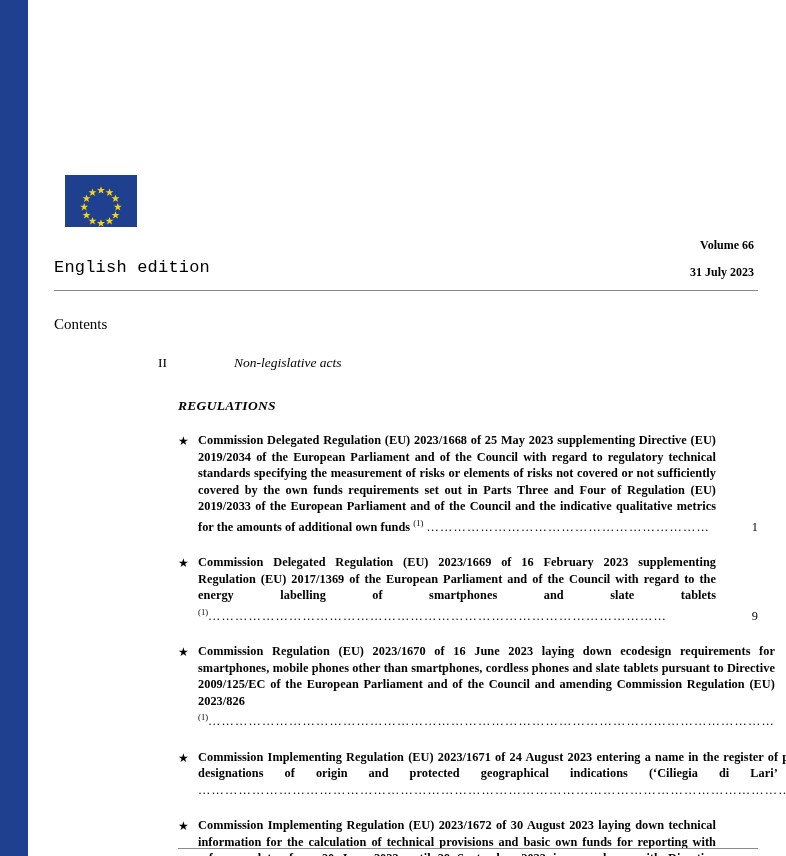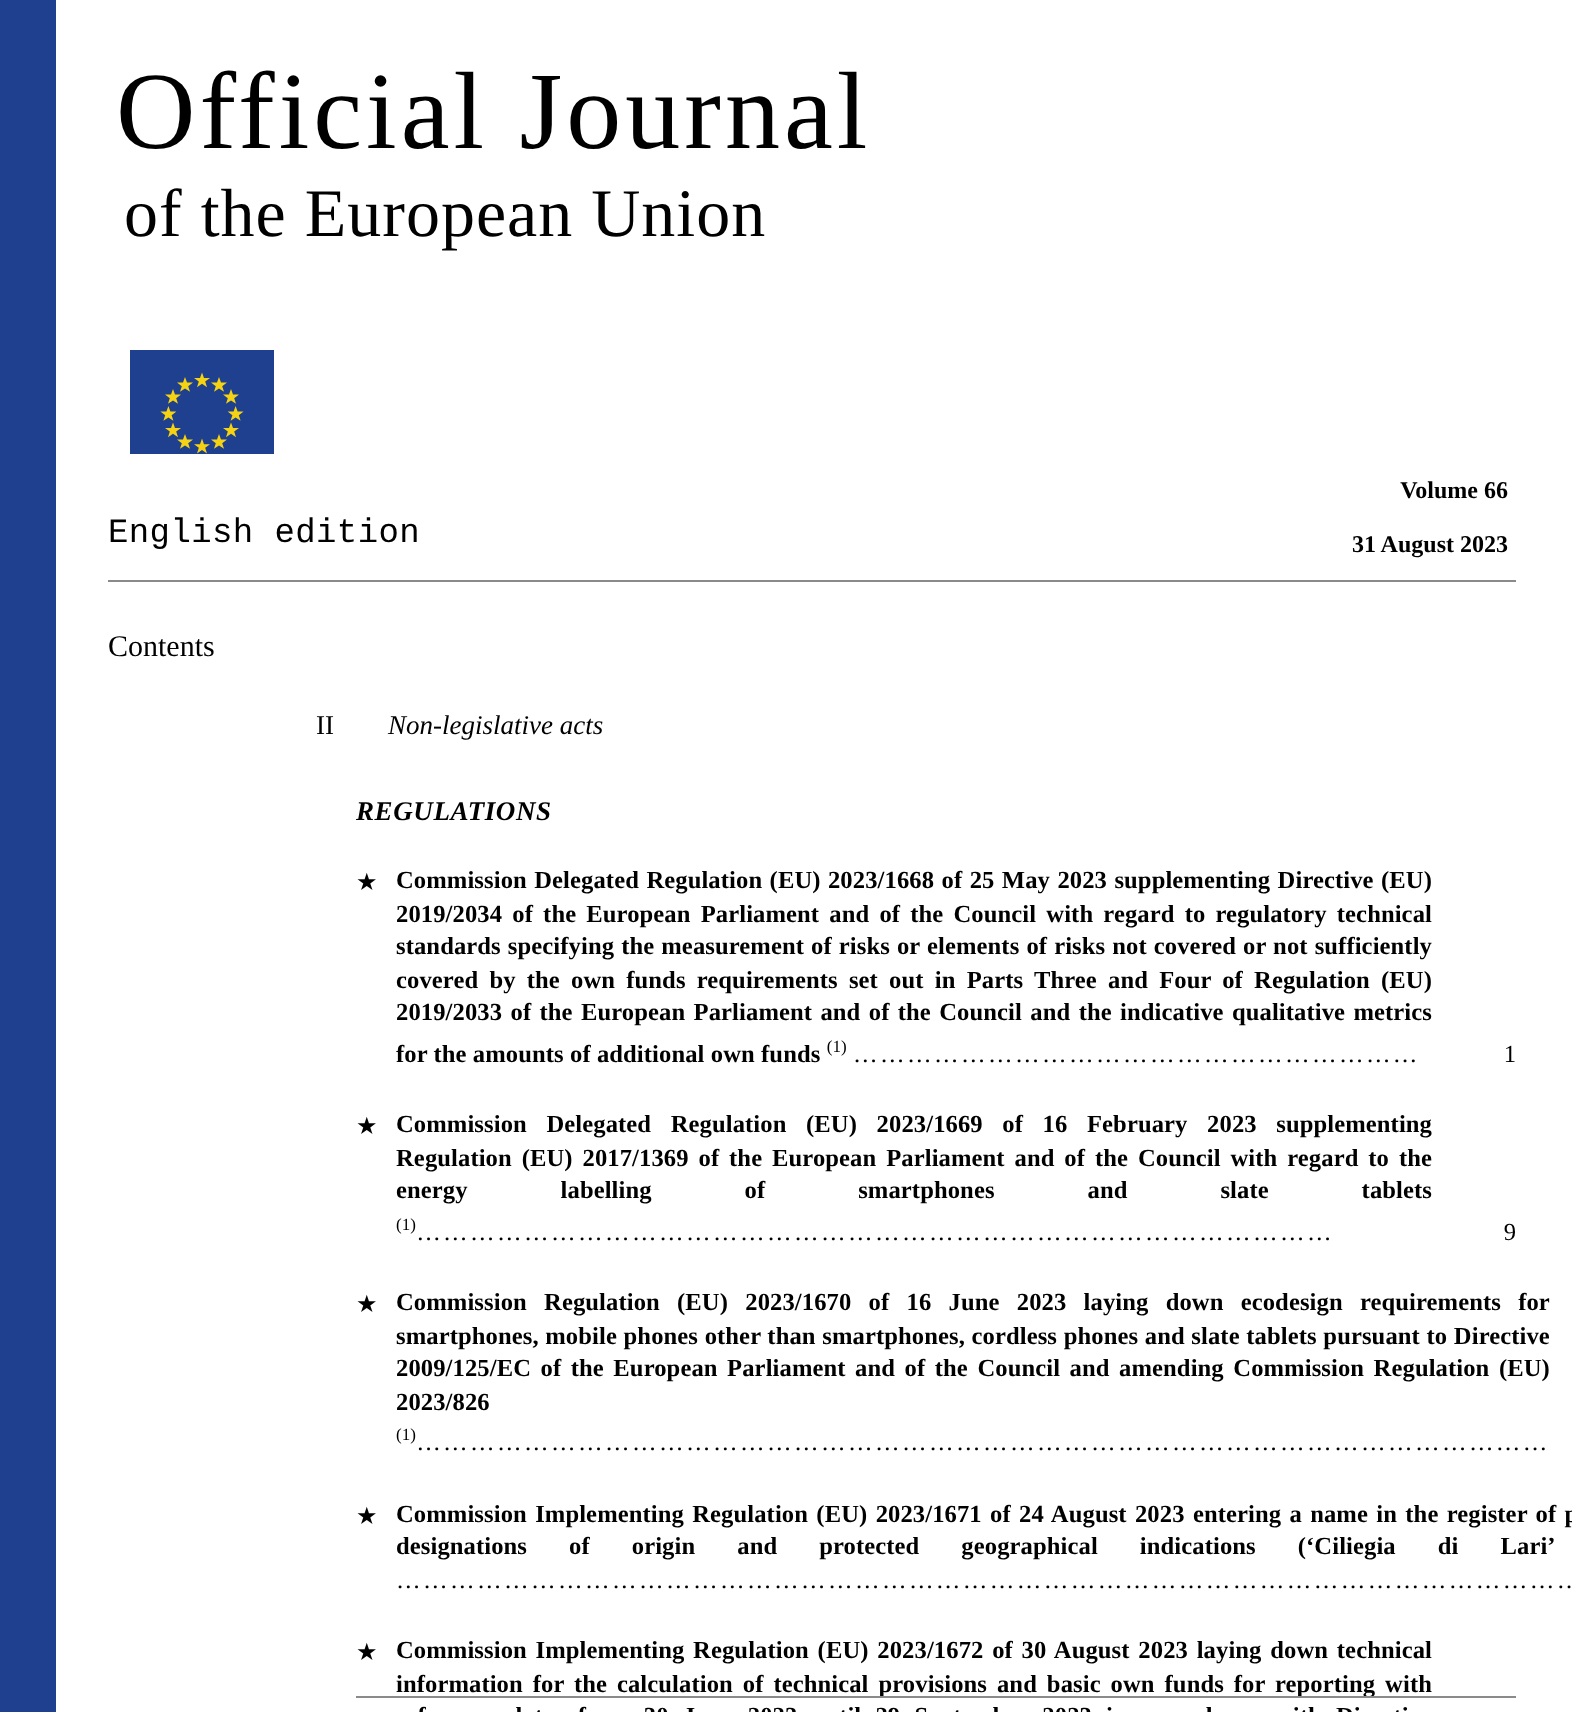--- a/index.html
+++ b/index.html
@@ -144,20 +144,21 @@
     top: 355px;
     font-size: 13.5px;
   }
   .part-num {
     display: inline-block;
     width: 36px;
     font-style: normal;
   }
   .part-name {
     font-style: italic;
+    margin-left: 40px;
   }
   .reg-head {
     position: absolute;
     left: 150px;
     top: 398px;
     font-size: 13.5px;
     font-weight: bold;
     letter-spacing: 0.3px;
     font-style: italic;
   }
@@ -223,24 +224,20 @@
 </style>
 </head>
 <body>
 
 <div class="left-bar"></div>
 
 <div class="page">
 
   <div class="masthead">
     <div class="masthead-row">
-      <div class="title-block">
-        <div class="oj-title">Official Journal</div>
-        <div class="oj-sub">of the European Union</div>
-      </div>
     </div>
   </div>
 
   <div class="flag">
     <svg width="72" height="52" viewBox="0 0 72 52" xmlns="http://www.w3.org/2000/svg">
       <rect x="0" y="0" width="72" height="52" fill="#1f3f8f"></rect>
       <g fill="#f5d313">
         <polygon points="36,11.2 37.0,14.0 40.0,14.0 37.6,15.8 38.5,18.6 36,16.9 33.5,18.6 34.4,15.8 32.0,14.0 35.0,14.0"></polygon>
         <polygon points="44.5,13.5 45.5,16.3 48.5,16.3 46.1,18.1 47.0,20.9 44.5,19.2 42.0,20.9 42.9,18.1 40.5,16.3 43.5,16.3"></polygon>
         <polygon points="50.5,19.5 51.5,22.3 54.5,22.3 52.1,24.1 53.0,26.9 50.5,25.2 48.0,26.9 48.9,24.1 46.5,22.3 49.5,22.3"></polygon>
@@ -254,21 +251,21 @@
         <polygon points="27.5,42.0 28.5,44.8 31.5,44.8 29.1,46.6 30.0,49.4 27.5,47.7 25.0,49.4 25.9,46.6 23.5,44.8 26.5,44.8"></polygon>
         <polygon points="36,44.3 37.0,47.1 40.0,47.1 37.6,48.9 38.5,51.7 36,50.0 33.5,51.7 34.4,48.9 32.0,47.1 35.0,47.1"></polygon>
       </g>
     </svg>
   </div>
 
   <div class="info-row">
     <div class="edition">English edition</div>
     <div class="vol-block">
       <div>Volume 66</div>
-      <div>31 August 2023</div>
+      <div>31 July 2023</div>
     </div>
   </div>
 
   <div class="rule"></div>
 
   <div class="contents-label">Contents</div>
 
   <div class="part-row">
     <span class="part-num">II</span><span class="part-name">Non-legislative acts</span>
   </div>

